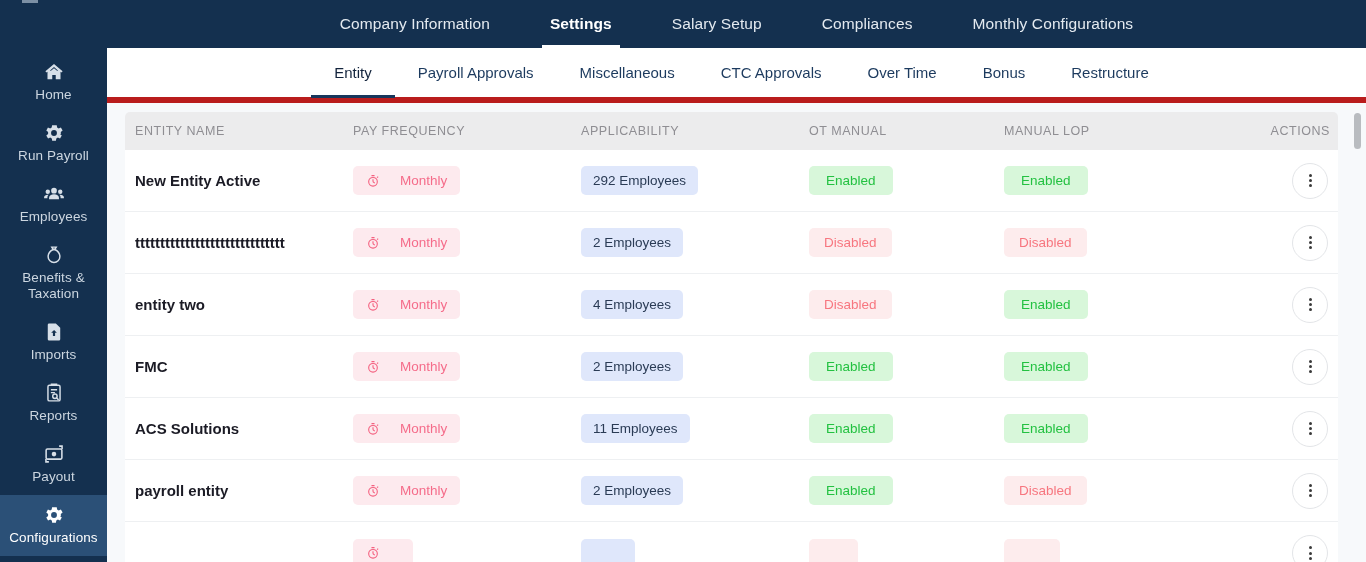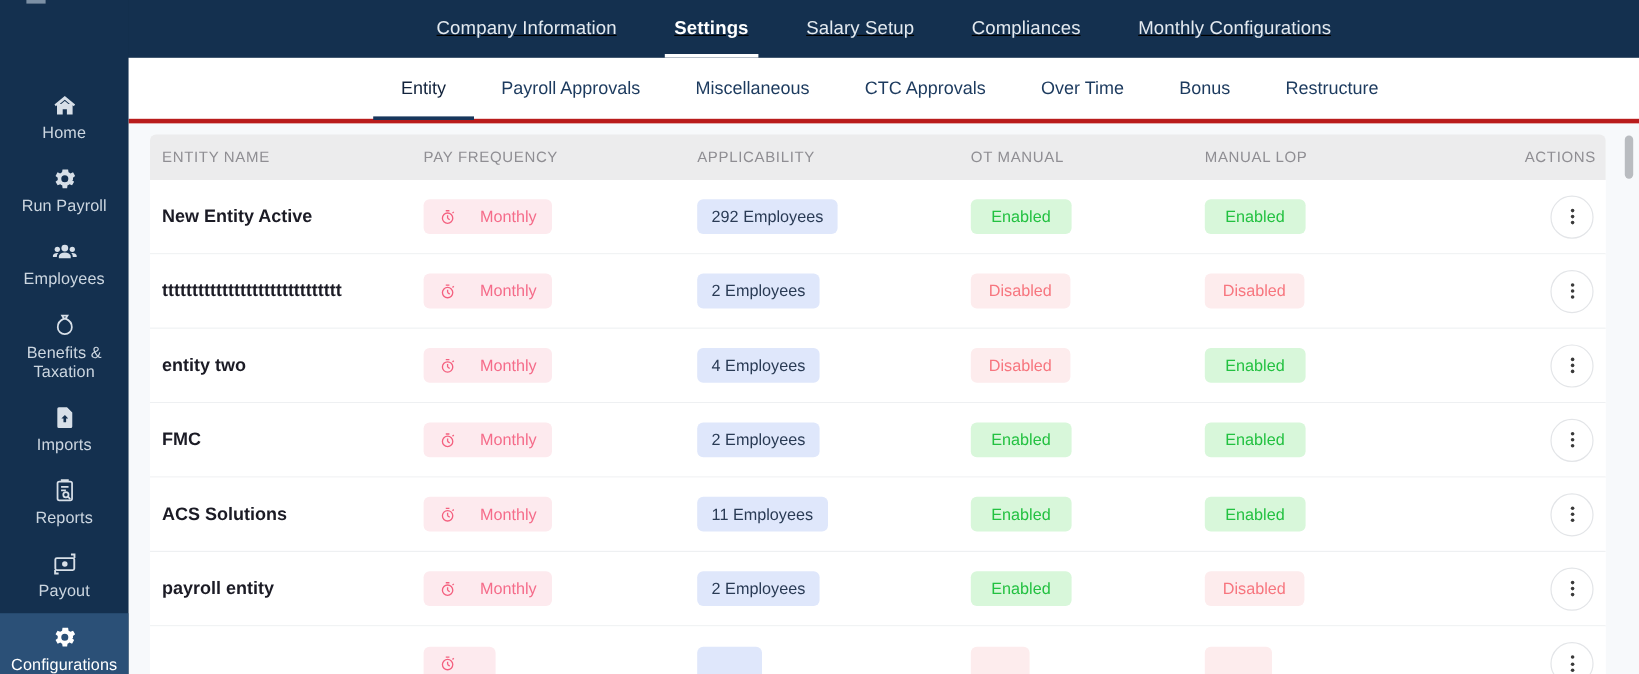--- a/index.html
+++ b/index.html
@@ -17,21 +17,21 @@
     width: 1366px; height: 562px;
     background: #14304f;
   }
 
   
   .sidebar {
     position: absolute;
     left: 0; top: 0;
     width: 107px; height: 562px;
     background: #14304f;
-    padding-top: 68px;
+    padding-top: 52px;
     display: flex;
     flex-direction: column;
     align-items: stretch;
     z-index: 5;
   }
   .side-item {
     display: flex;
     flex-direction: column;
     align-items: center;
     justify-content: center;
@@ -60,23 +60,22 @@
 
   
   .topnav {
     position: absolute;
     left: 107px; top: 0;
     width: 1259px; height: 48px;
     background: #14304f;
     display: flex;
     align-items: stretch;
     justify-content: center;
-    gap: 4px;
+    gap: 16px;
     z-index: 4;
-    text-decoration: underline;
   }
   .topnav-item {
     position: relative;
     display: flex;
     align-items: center;
     padding: 0 22px;
     color: #e4eaf0;
     font-size: 15.5px;
     cursor: pointer;
     white-space: nowrap;
@@ -110,21 +109,21 @@
     overflow: hidden;
   }
 
   
   .subtabs {
     height: 55px;
     background: #ffffff;
     display: flex;
     align-items: stretch;
     justify-content: center;
-    border-bottom: 4px solid #b91c1c;
+    border-bottom: 6px solid #b91c1c;
     padding-left: 10px;
   }
   .subtab {
     position: relative;
     display: flex;
     align-items: center;
     padding: 0 23px;
     color: #1c3a5e;
     font-size: 15px;
     cursor: pointer;

